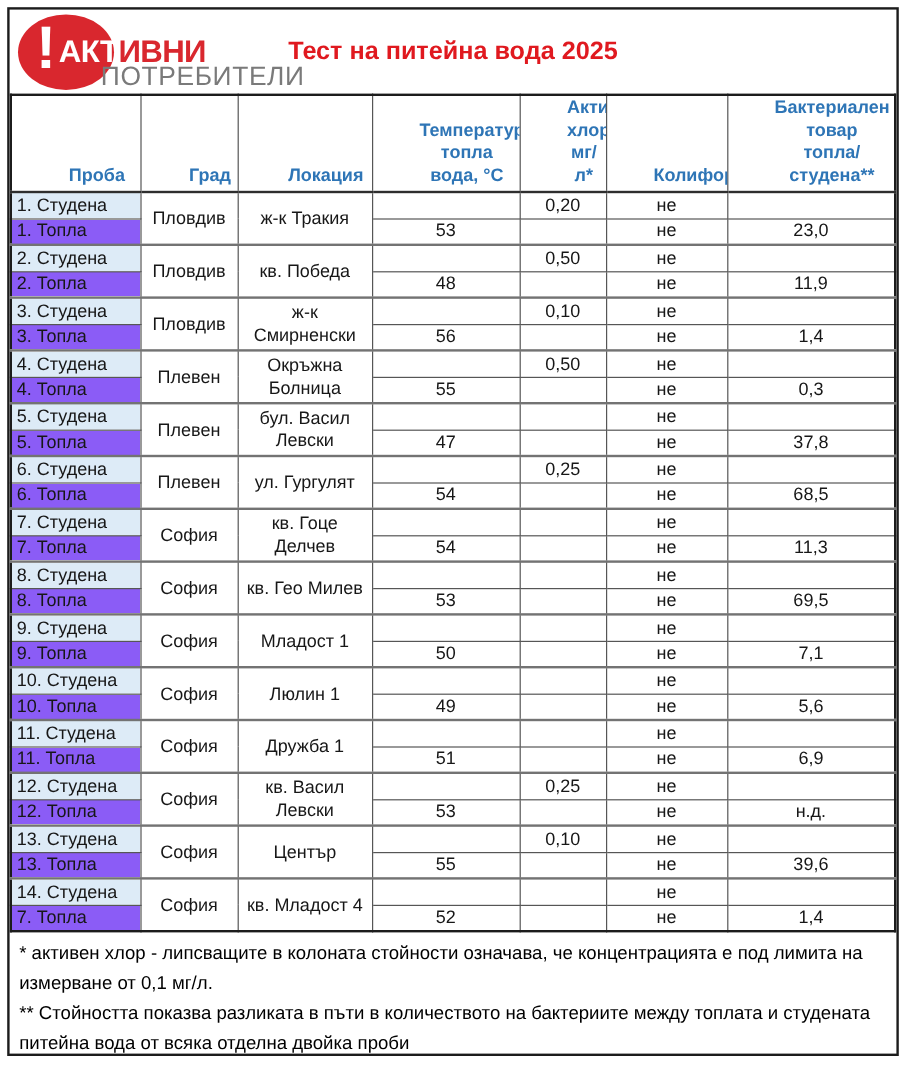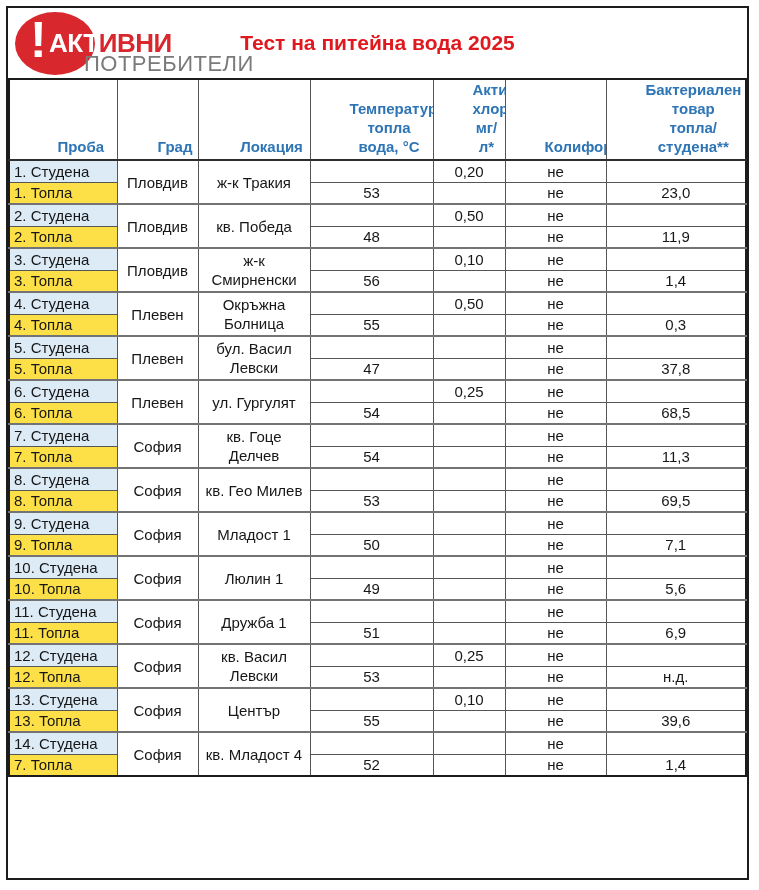--- a/index.html
+++ b/index.html
@@ -93,21 +93,21 @@
   }
   tbody.pair { border-top: 2px solid #737373; }
   tbody.pair tr { height: 22px; }
   tbody.pair td { color: #171717; }
   tr.hot-row td { border-top-color: #8f8f8f; }
   td.c-sample {
     text-align: left;
     padding-left: 8px;
   }
   td.c-sample.cold { background: #DDEBF7; }
-  td.c-sample.hot  { background: #fde047; }
+  td.c-sample.hot  { background: #8b5cf6; }
   td.c-city, td.c-loc {
     text-align: center;
     padding-left: 8px;
     vertical-align: middle;
     line-height: 19px;
     background: #ffffff;
   }
   td.c-temp, td.c-chl, td.c-col, td.c-bac {
     text-align: center;
     background: #ffffff;
@@ -423,15 +423,17 @@
         <td class="c-sample hot">7. Топла</td>
         <td class="c-temp">52</td>
         <td class="c-chl"></td>
         <td class="c-col">не</td>
         <td class="c-bac">1,4</td>
       </tr>
     </tbody>
   </table>
 
   <div class="notes">
+    <p>* активен хлор - липсващите в колоната стойности означава, че концентрацията е под лимита на измерване от 0,1 мг/л.</p>
+    <p>** Стойността показва разликата в пъти в количеството на бактериите между топлата и студената питейна вода от всяка отделна двойка проби</p>
   </div>
 
 </div>
 
 </body></html>

